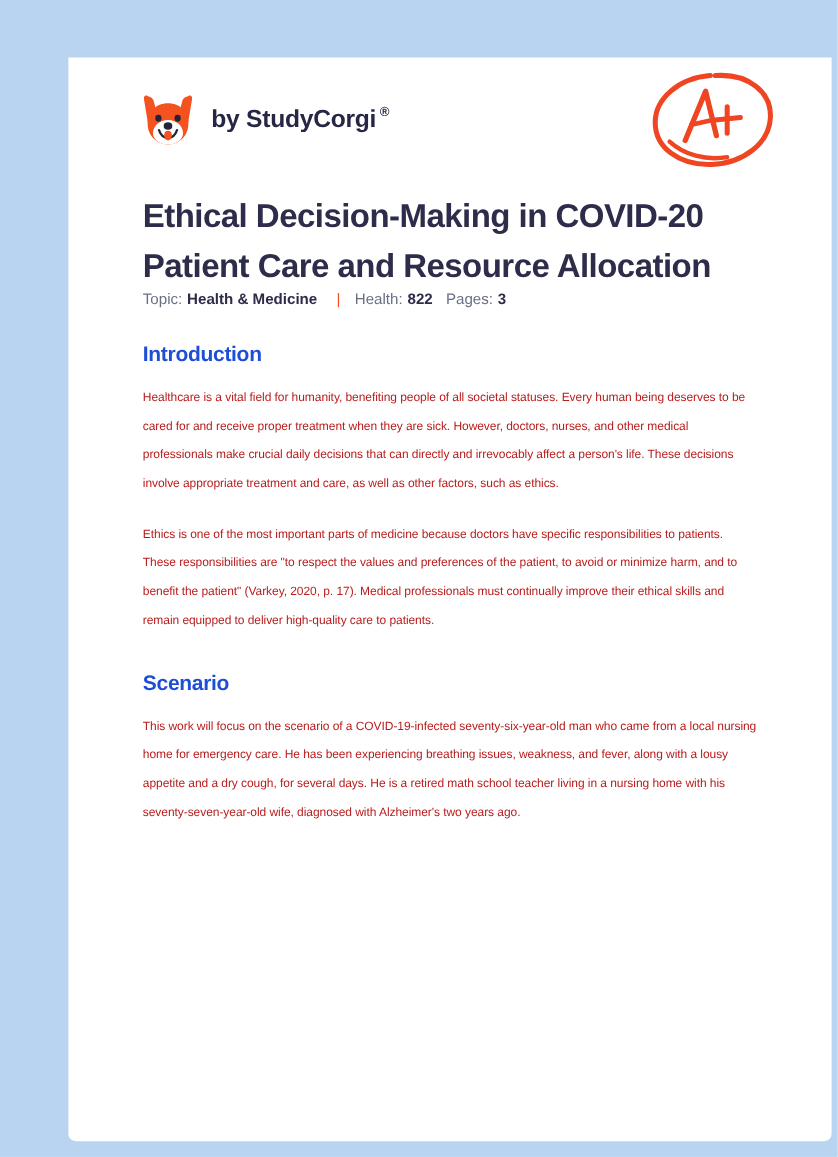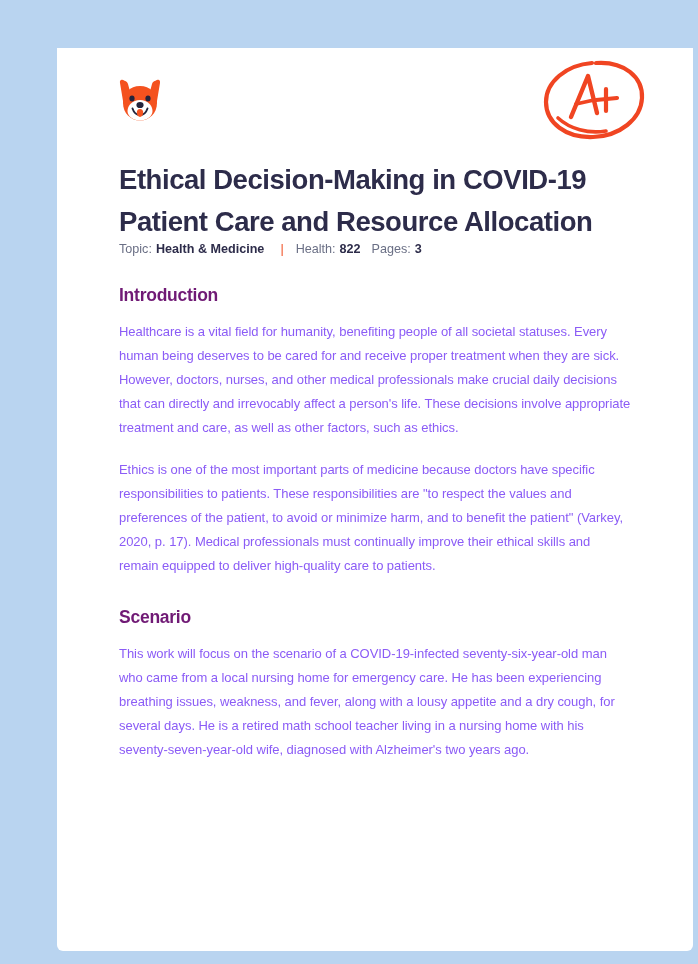--- a/index.html
+++ b/index.html
@@ -118,30 +118,30 @@
     color: #f04e23;
     margin: 0 12px 0 16px;
     font-weight: 400;
   }
   .doc-meta .m-gap { width: 11px; display: inline-block; }
 
   
   .section-heading {
     font-size: 17.5px;
     font-weight: 700;
-    color: #701a75;
+    color: #1d4ed8;
     letter-spacing: -0.25px;
     margin-top: 29px;
     margin-bottom: 14px;
   }
 
   .body-par {
-    font-size: 13px;
+    font-size: 10px;
     line-height: 24px;
-    color: #8b5cf6;
+    color: #b91c1c;
     margin-bottom: 18px;
     letter-spacing: -0.05px;
   }
 
   .body-par:last-child { margin-bottom: 0; }
 </style>
 </head>
 <body>
 
 <div class="viewport">
@@ -165,38 +165,42 @@
             <ellipse cx="13" cy="20.5" rx="2.6" ry="2.9" fill="#23243c"></ellipse>
             <ellipse cx="29" cy="20.5" rx="2.6" ry="2.9" fill="#23243c"></ellipse>
 
             <ellipse cx="21" cy="27" rx="3.6" ry="3.1" fill="#23243c"></ellipse>
 
             <path d="M13.5 30.5 C15 35 18 37 21 37 C24 37 27 35 28.5 30.5" stroke="#23243c" stroke-width="1.9" fill="none" stroke-linecap="round"></path>
 
             <path d="M21 31 C23.2 31 24.2 32.6 24.2 34.6 C24.2 37.2 22.8 39 21 39 C19.2 39 17.8 37.2 17.8 34.6 C17.8 32.6 18.8 31 21 31 Z" fill="#f4521f"></path>
           </svg>
 
+          <div class="brand-text">
+            <span>by StudyCorgi</span>
+            <span class="brand-reg">®</span>
+          </div>
         </div>
 
         <div class="grade-badge">
           <svg viewBox="0 0 108 90">
 
             <path d="M56 8 C84 6 103 22 102 43 C101 64 80 81 53 82 C26 83 6 68 6 47 C6 27 26 10 52 8" fill="none" stroke="#f04522" stroke-width="4.2" stroke-linecap="round"></path>
             <path d="M18 63 C30 74 48 79 66 76" fill="none" stroke="#f04522" stroke-width="3.6" stroke-linecap="round"></path>
 
             <path d="M31 62 L48 21 L57 58" fill="none" stroke="#f04522" stroke-width="4.4" stroke-linecap="round" stroke-linejoin="round"></path>
             <path d="M36 49 L54 45" fill="none" stroke="#f04522" stroke-width="3.8" stroke-linecap="round"></path>
 
             <path d="M66 34 L66 56" fill="none" stroke="#f04522" stroke-width="4.2" stroke-linecap="round"></path>
             <path d="M56 45 L77 43" fill="none" stroke="#f04522" stroke-width="4.2" stroke-linecap="round"></path>
           </svg>
         </div>
       </div>
 
-      <h1 class="doc-title">Ethical Decision-Making in COVID-19 Patient Care and Resource Allocation</h1>
+      <h1 class="doc-title">Ethical Decision-Making in COVID-20 Patient Care and Resource Allocation</h1>
 
       <div class="doc-meta">
         <span class="m-label">Topic:</span>
         <span class="m-strong">Health &amp; Medicine</span>
         <span class="m-sep">|</span>
         <span class="m-label">Health:</span>
         <span class="m-strong">822</span>
         <span class="m-gap"></span>
         <span class="m-label">Pages:</span>
         <span class="m-strong">3</span>

